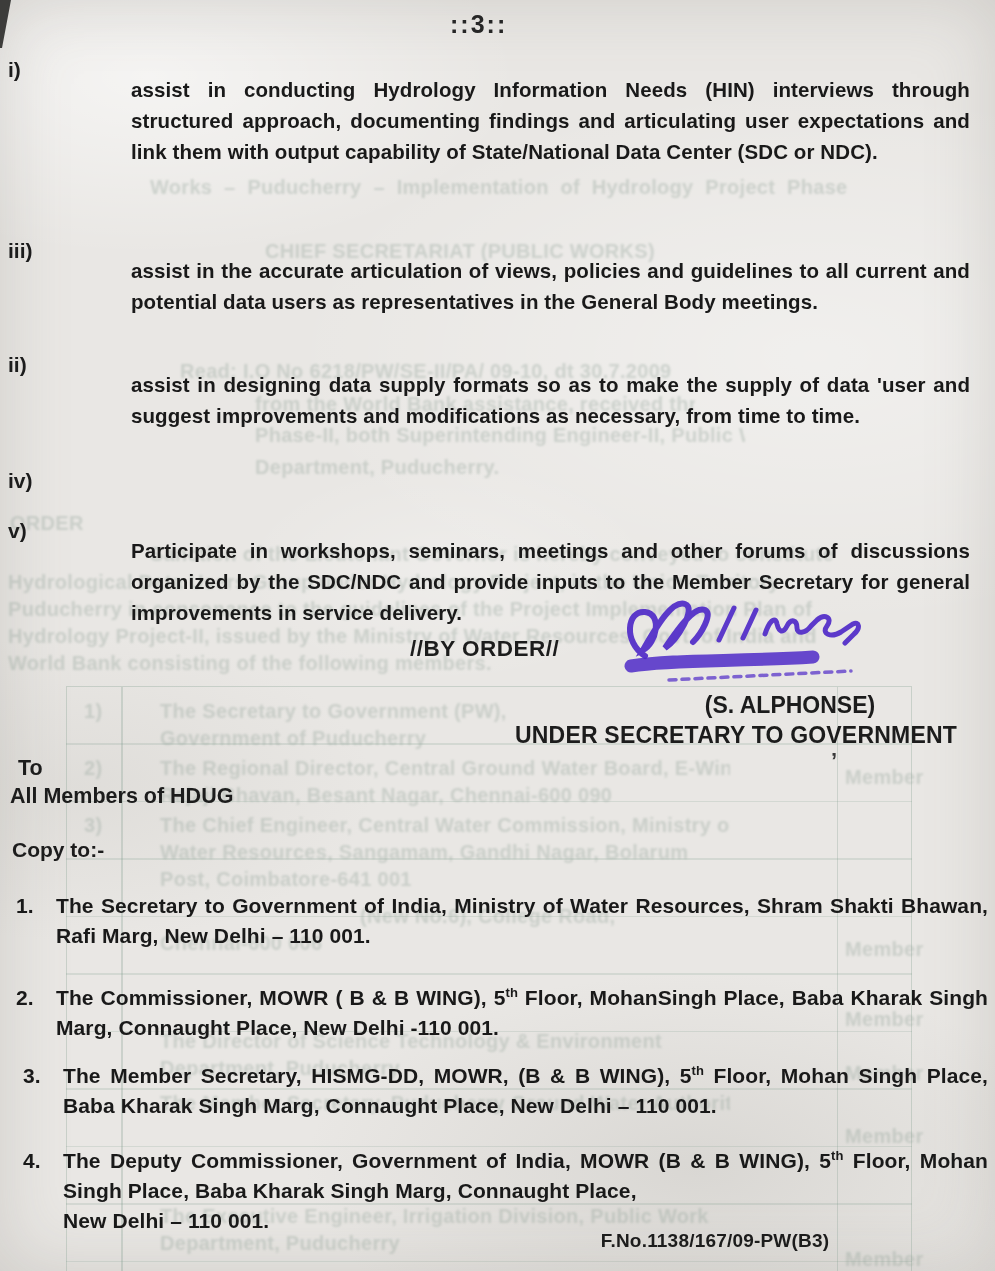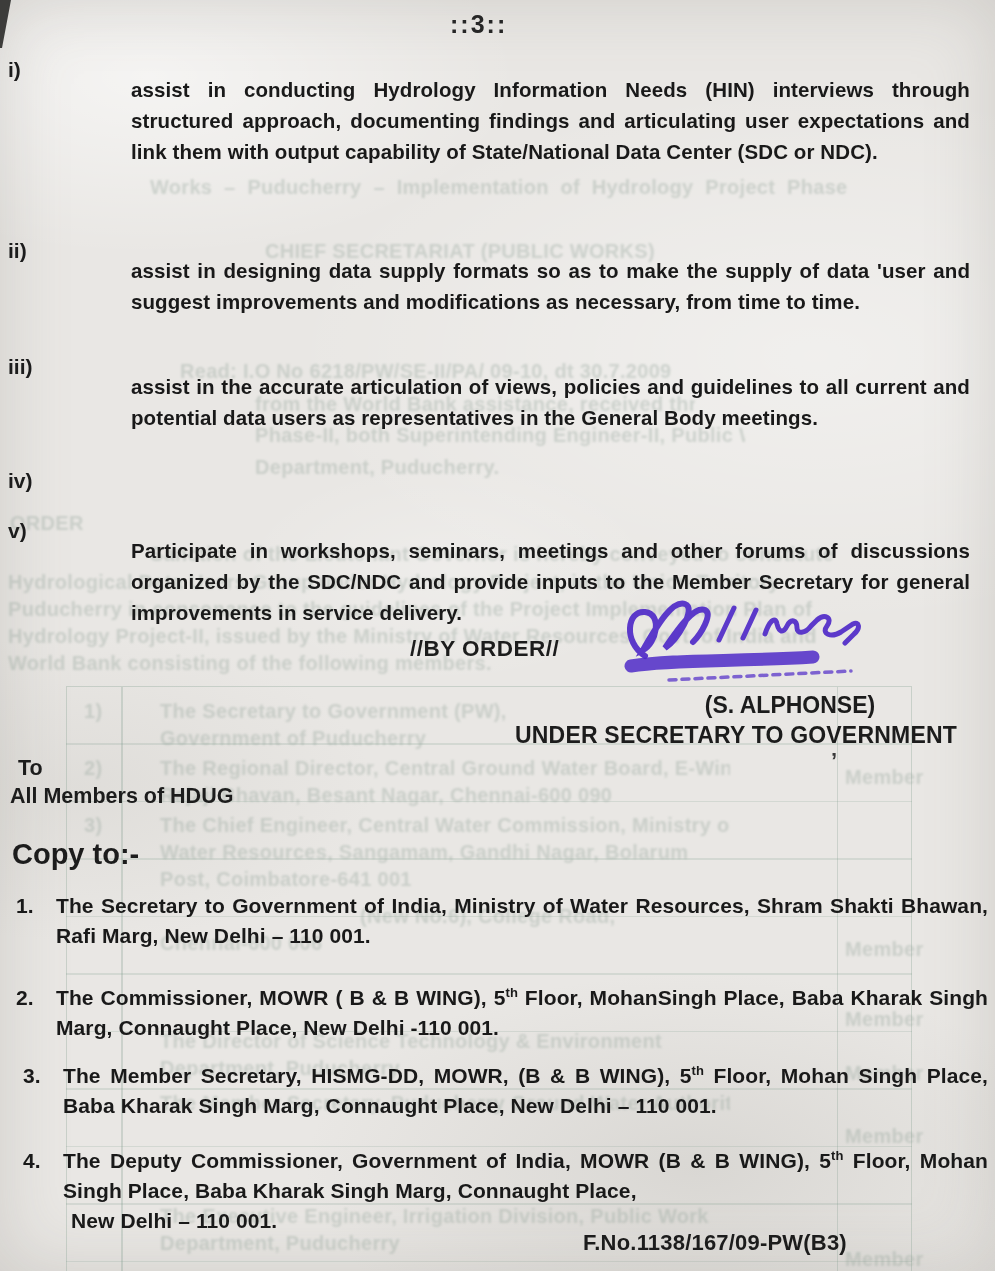--- a/index.html
+++ b/index.html
@@ -66,33 +66,33 @@
   .duty.d2{margin-bottom:22px;}
   .duty.d3{margin-bottom:20px;}
   .duty.d4{margin-bottom:26px;}
   .by-order{left:410px;top:636px;font-size:22.5px;font-weight:700;letter-spacing:.5px;}
   .sig-svg{left:615px;top:582px;}
   .signatory-name{left:665px;top:692px;width:250px;text-align:center;font-size:23px;font-weight:700;}
   .signatory-title{left:480px;top:722px;width:512px;text-align:center;font-size:23px;font-weight:700;letter-spacing:.2px;}
   .stray-mark{left:831px;top:748px;font-size:22px;font-weight:700;color:#3a3a3a;}
   .to-label{left:18px;top:756px;font-size:21.5px;font-weight:600;}
   .to-value{left:10px;top:784px;font-size:21.5px;font-weight:600;}
-  .copy-label{left:12px;top:838px;font-size:29px;font-weight:600;text-align:right;}
+  .copy-label{left:12px;top:838px;font-size:21px;font-weight:600;text-align:right;}
   .copy-list{left:16px;top:891px;width:972px;}
   .copy-item{display:grid;grid-template-columns:40px 1fr;font-size:21px;line-height:30px;font-weight:600;color:#191919;}
   .copy-item .num{font-weight:600;}
   .copy-item .body{text-align:justify;letter-spacing:.1px;}
   .copy-item.c1{margin-bottom:32px;}
   .copy-item.c2{margin-bottom:18px;}
   .copy-item.c3{margin-bottom:25px;}
   .copy-item.c3,.copy-item.c4{padding-left:7px;}
   .sup{font-size:13px;vertical-align:super;line-height:0;}
-  .last-line{display:block;margin-left:8px;}
+  .last-line{display:block;}
   .last-line:empty{display:none;}
-  .footer-ref{left:435px;top:1230px;width:560px;text-align:center;font-size:22px;font-weight:700;letter-spacing:.2px;}
+  .footer-ref{left:435px;top:1230px;width:560px;text-align:center;font-size:19px;font-weight:700;letter-spacing:.2px;}
 </style>
 </head>
 <body>
 
 <div class="paper">
 
   <div class="corner-mark"></div>
 
   <div id="ghost-layer">
     <div class="ghost-table"></div>
@@ -133,27 +133,27 @@
       <span class="ghost" style="left: 845px; top: 1248px; width: 80px;">Member</span>
     </div>
 
   <div class="ink page-number">::3::</div>
 
   <div class="ink duties">
     <div class="duty d1">
       <span class="duty-label">i)</span>
       <p class="duty-text">assist in conducting Hydrology Information Needs (HIN) interviews through structured approach, documenting findings and articulating user expectations and link them with output capability of State/National Data Center (SDC or NDC).</p>
     </div>
+    <div class="duty d3">
+      <span class="duty-label">iii)</span>
+      <p class="duty-text">assist in the accurate articulation of views, policies and guidelines to all current and potential data users as representatives in the General Body meetings.</p>
+    </div>
     <div class="duty d2">
       <span class="duty-label">ii)</span>
       <p class="duty-text">assist in designing data supply formats so as to make the supply of data 'user and suggest improvements and modifications as necessary, from time to time.</p>
-    </div>
-    <div class="duty d3">
-      <span class="duty-label">iii)</span>
-      <p class="duty-text">assist in the accurate articulation of views, policies and guidelines to all current and potential data users as representatives in the General Body meetings.</p>
     </div>
     <div class="duty d4">
       <span class="duty-label">iv)</span>
     </div>
     <div class="duty d5">
       <span class="duty-label">v)</span>
       <p class="duty-text">Participate in workshops, seminars, meetings and other forums of discussions organized by the SDC/NDC and provide inputs to the Member Secretary for general improvements in service delivery.</p>
     </div>
   </div>
 

